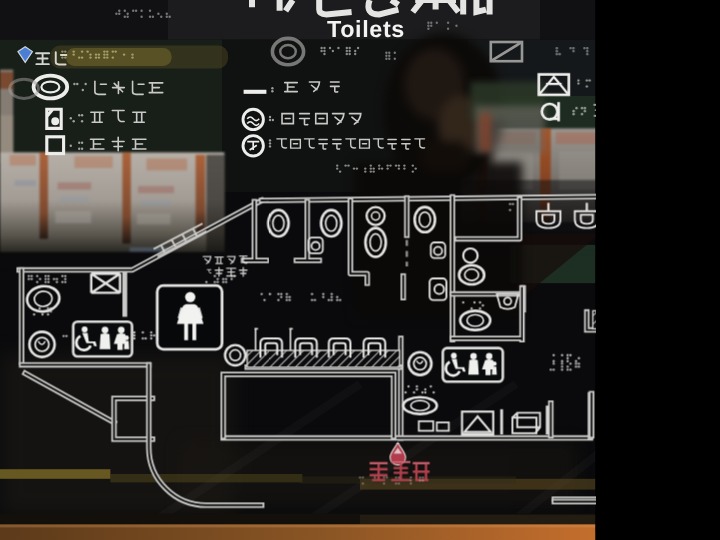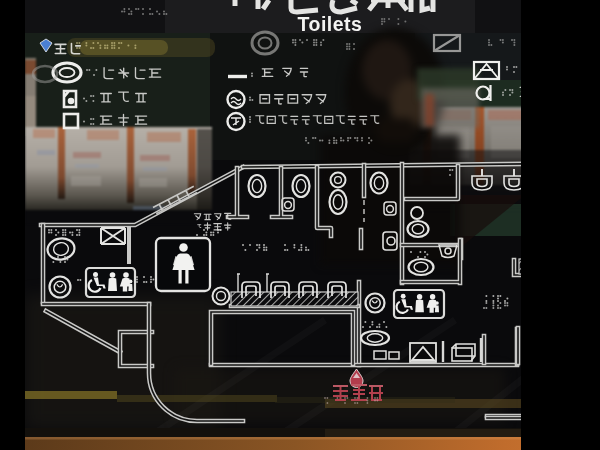--- a/index.html
+++ b/index.html
@@ -1,15 +1,15 @@
 <!DOCTYPE html>
 <html><head><meta charset="utf-8">
 <style>
 html,body{margin:0;padding:0;background:#000;}
-#wrap{position:relative;width:496px;height:450px;overflow:hidden;font-family:"Liberation Sans",sans-serif;margin-left:25px;}
+#wrap{position:relative;width:496px;height:450px;overflow:hidden;font-family:"Liberation Sans",sans-serif;}
 </style></head>
 <body>
 <div id="wrap"><svg width="600" height="450" viewBox="0 0 600 450">
 <defs>
         <pattern id="ht" width="5" height="5" patternUnits="userSpaceOnUse" patternTransform="rotate(45)">
           <rect width="5" height="5" fill="#0c0c0e"></rect>
           <line x1="0" y1="0" x2="0" y2="5" stroke="#cfcfcd" stroke-width="1.6"></line>
         </pattern>
         <linearGradient id="orangeStrip" x1="0" y1="0" x2="1" y2="0">
           <stop offset="0" stop-color="#5c3a1a"></stop>

